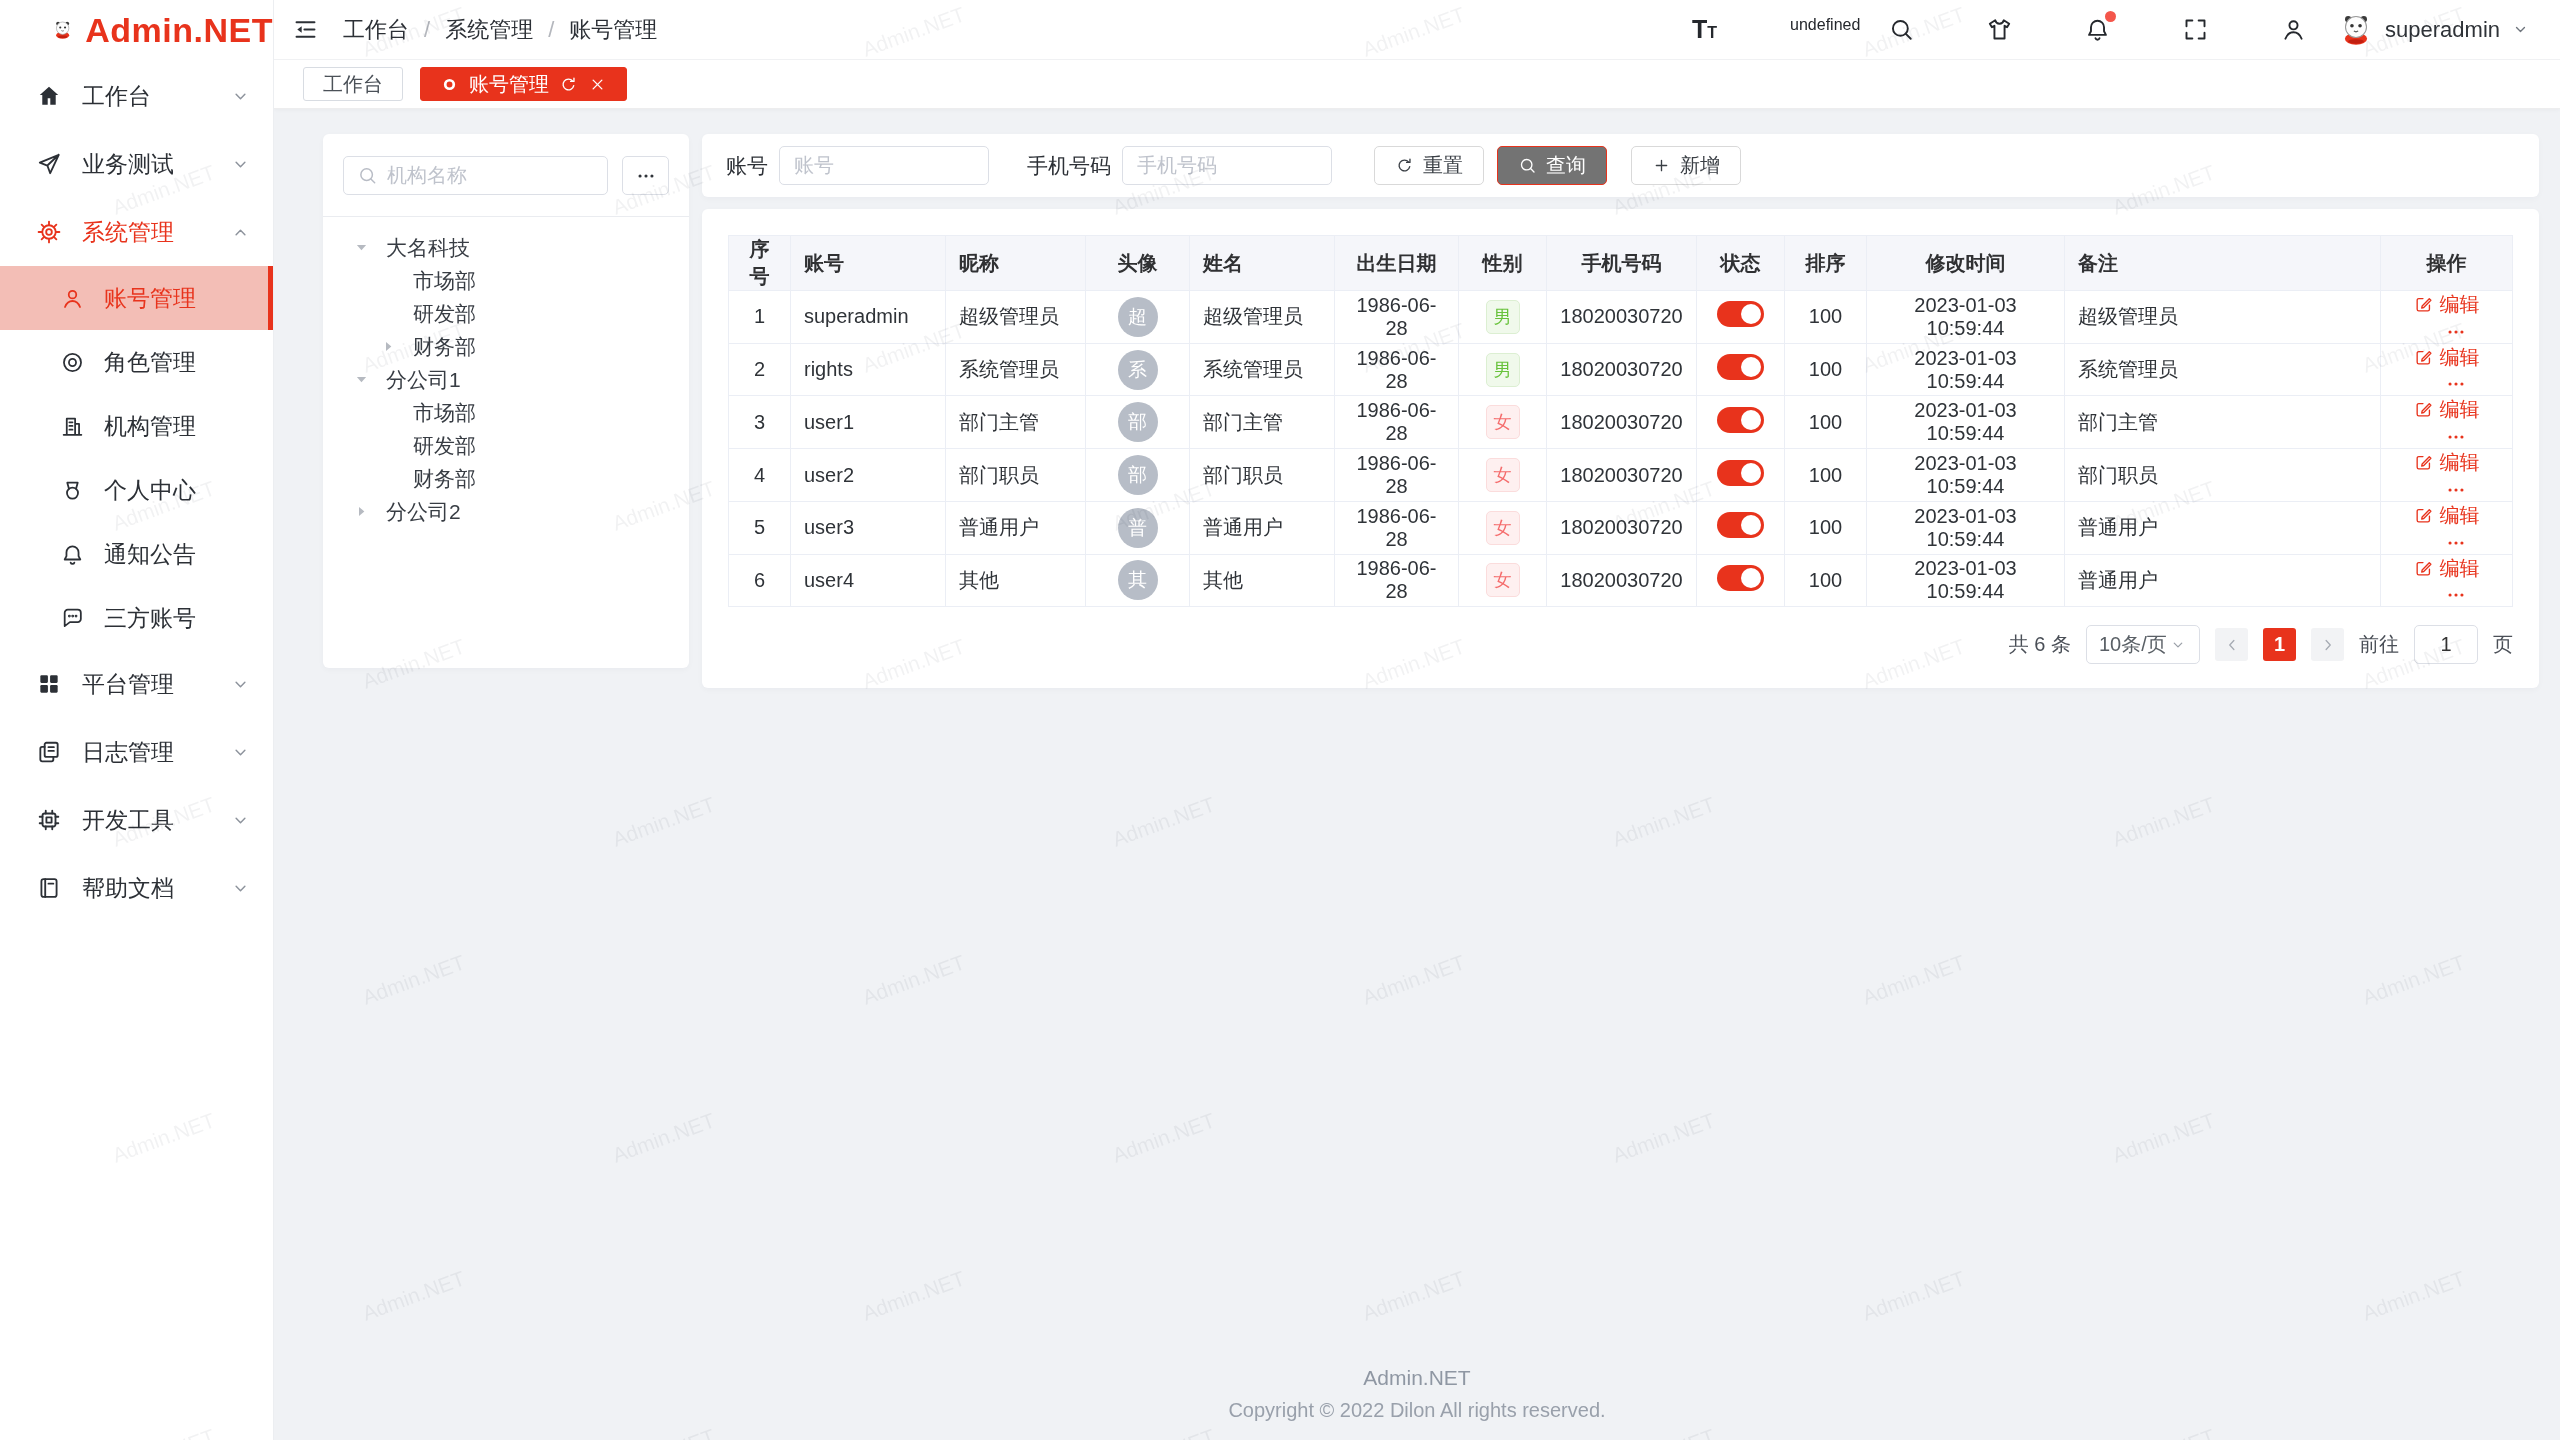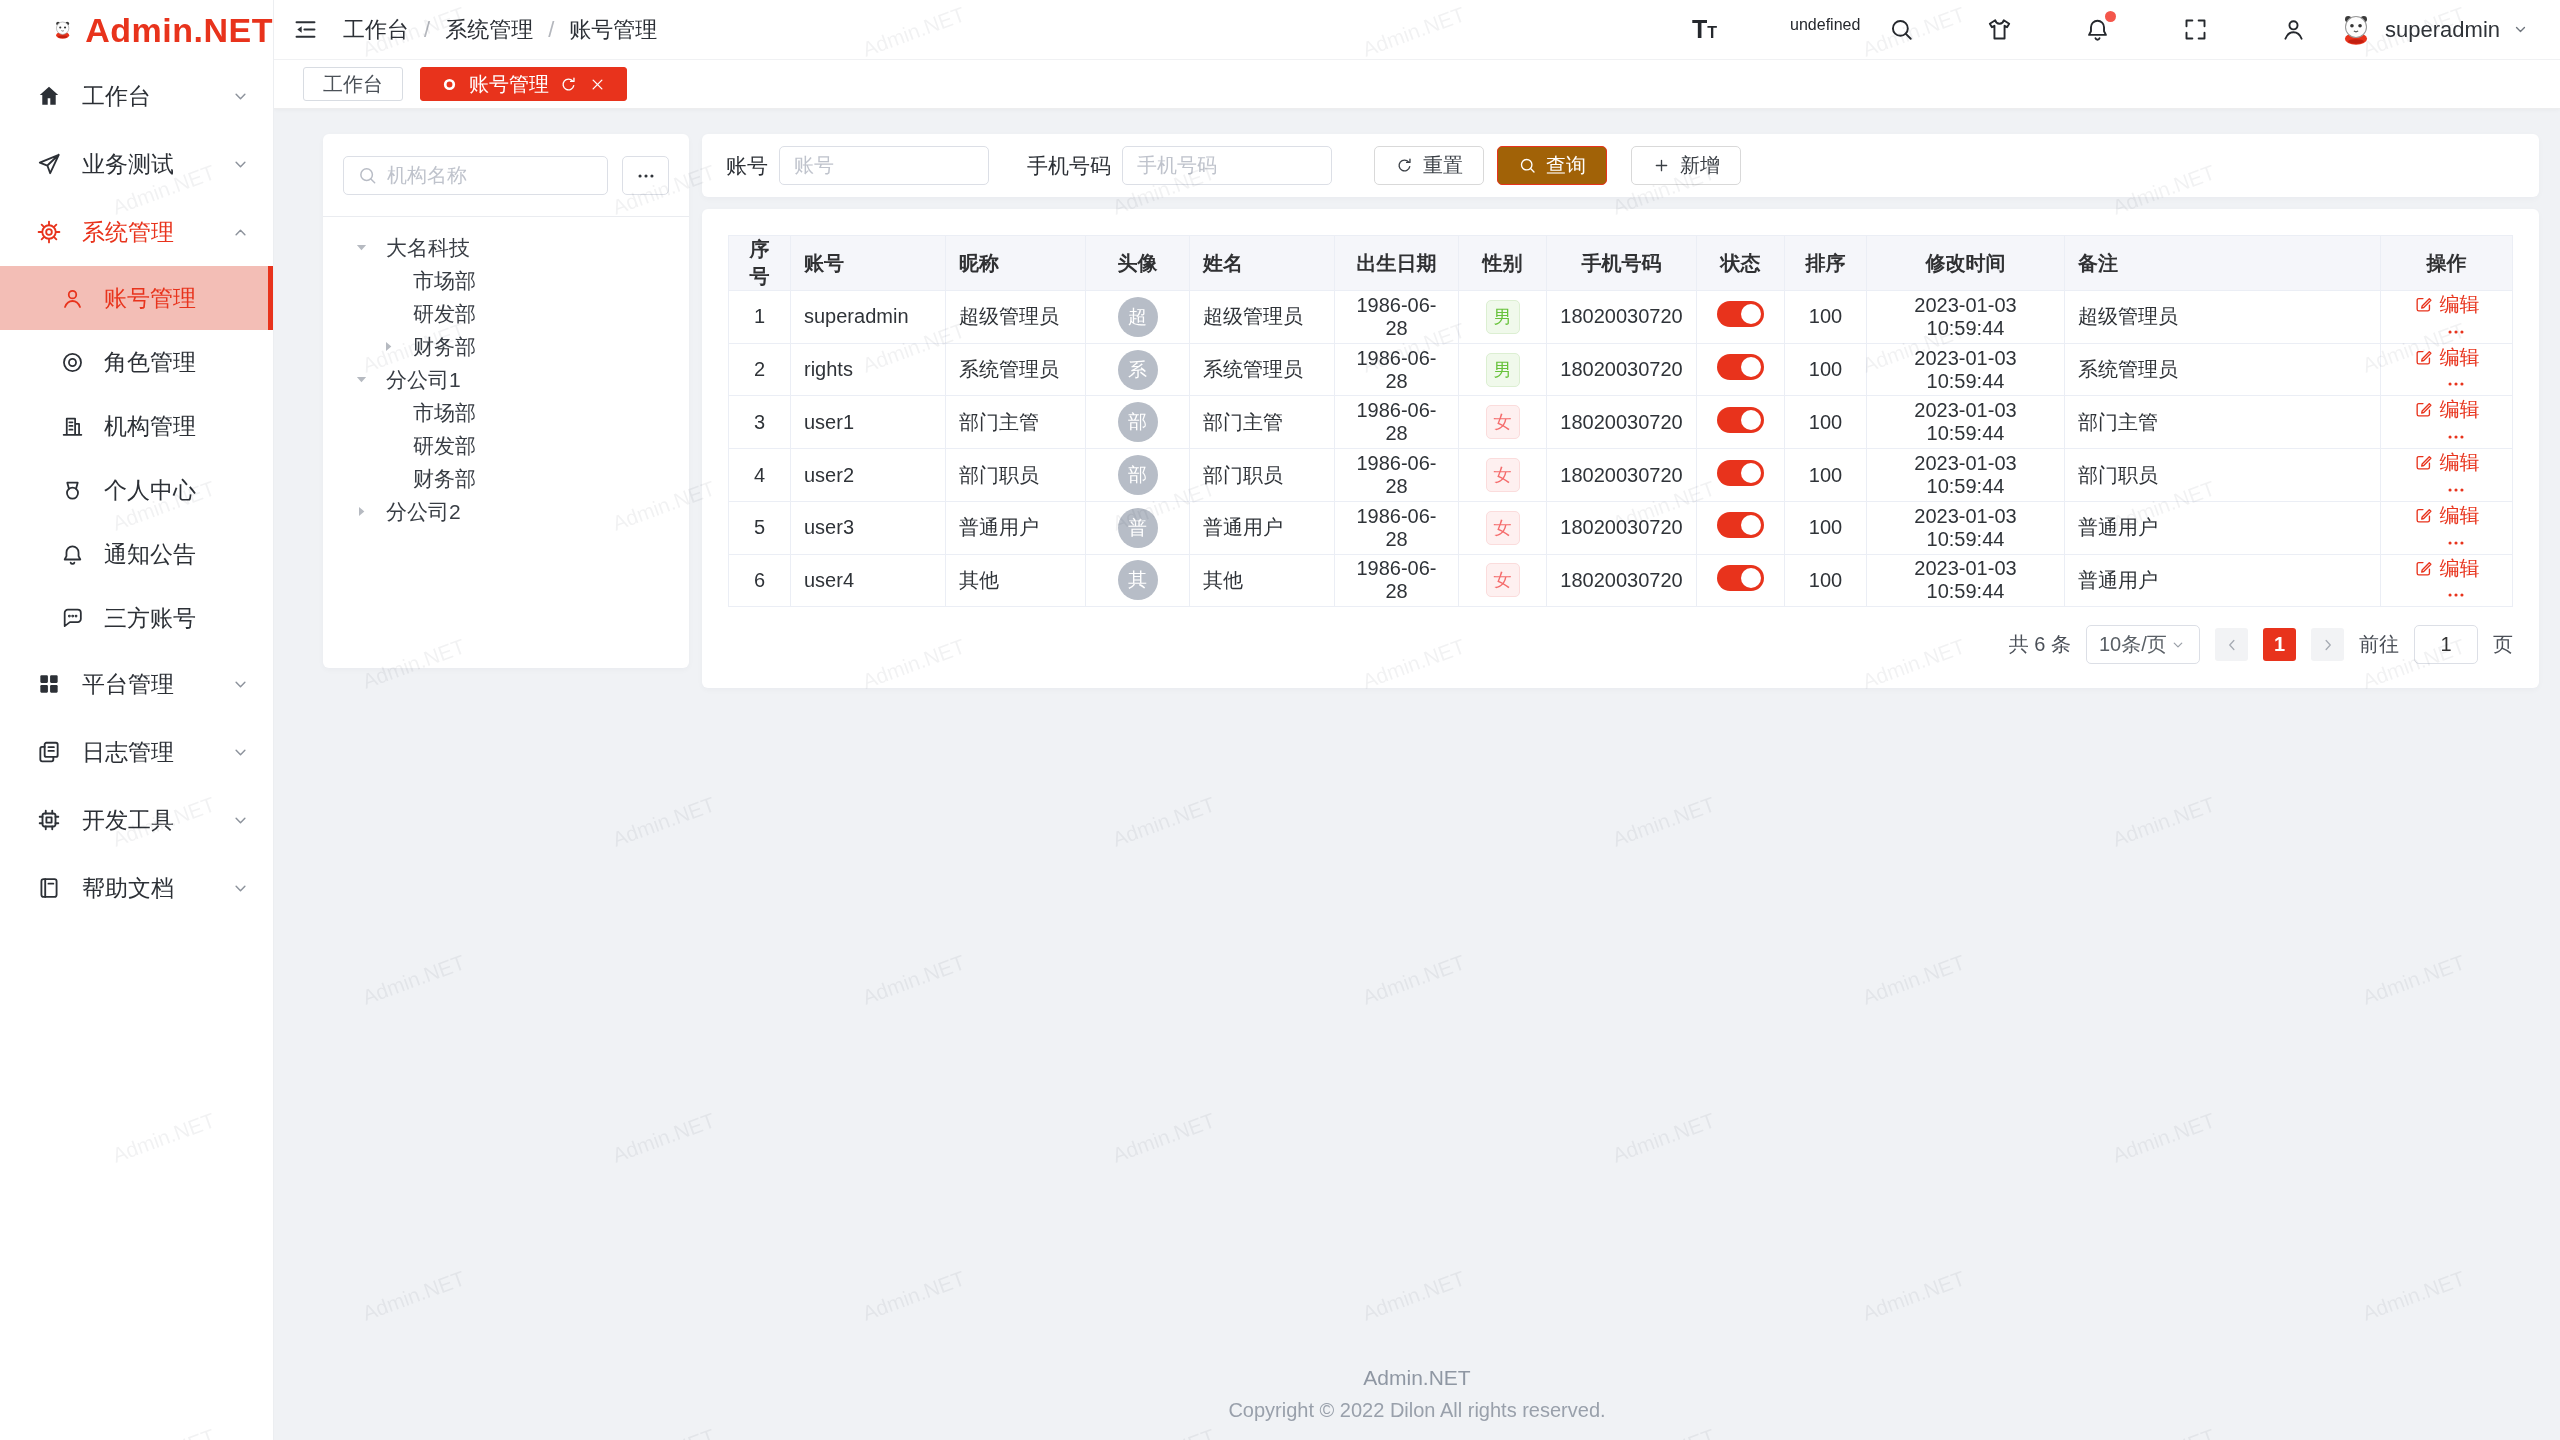--- a/index.html
+++ b/index.html
@@ -83,21 +83,21 @@
   .f-label { font-size:21px; color:#2c3036; margin-right:11px; }
   .f-input { width:210px; height:39px; border:1px solid #dcdfe6; border-radius:5px;
              padding:0 14px; font-size:20px; color:#333; outline:0; font-family:inherit; }
   .f-group { display:flex; align-items:center; }
   .gap36 { margin-left:38px; }
   .btns { margin-left:42px; display:flex; gap:13px; align-items:center; }
   .btn { height:39px; border-radius:5px; border:1px solid #d9d9d9; background:#fff;
          display:inline-flex; align-items:center; gap:9px; padding:0 20px; font-size:20px;
          color:#3a3f45; cursor:pointer; font-family:inherit; }
   .btn .b-icon { width:19px; height:19px; }
-  .btn.primary { background:#a16207; border-color:#e8331c; color:#fff; }
+  .btn.primary { background:#737373; border-color:#e8331c; color:#fff; }
   .btn.add { margin-left:11px; }
 
   .table-card { margin-top:12px; padding:26px 26px 24px; }
   table.tbl { width:1784px; border-collapse:collapse; table-layout:fixed; font-size:20px; }
   .tbl th, .tbl td { border:1px solid #ebeef5; padding:0 13px; }
   .tbl th { background:#f5f6fa; height:44px; font-weight:600; color:#303133; text-align:left; }
   .tbl td { height:52px; color:#2f3338; }
   .tc { text-align:center !important; }
   .avatar { width:40px; height:40px; border-radius:50%; background:#b7bdc7; color:#fff;
             display:inline-flex; align-items:center; justify-content:center; font-size:19px; }

